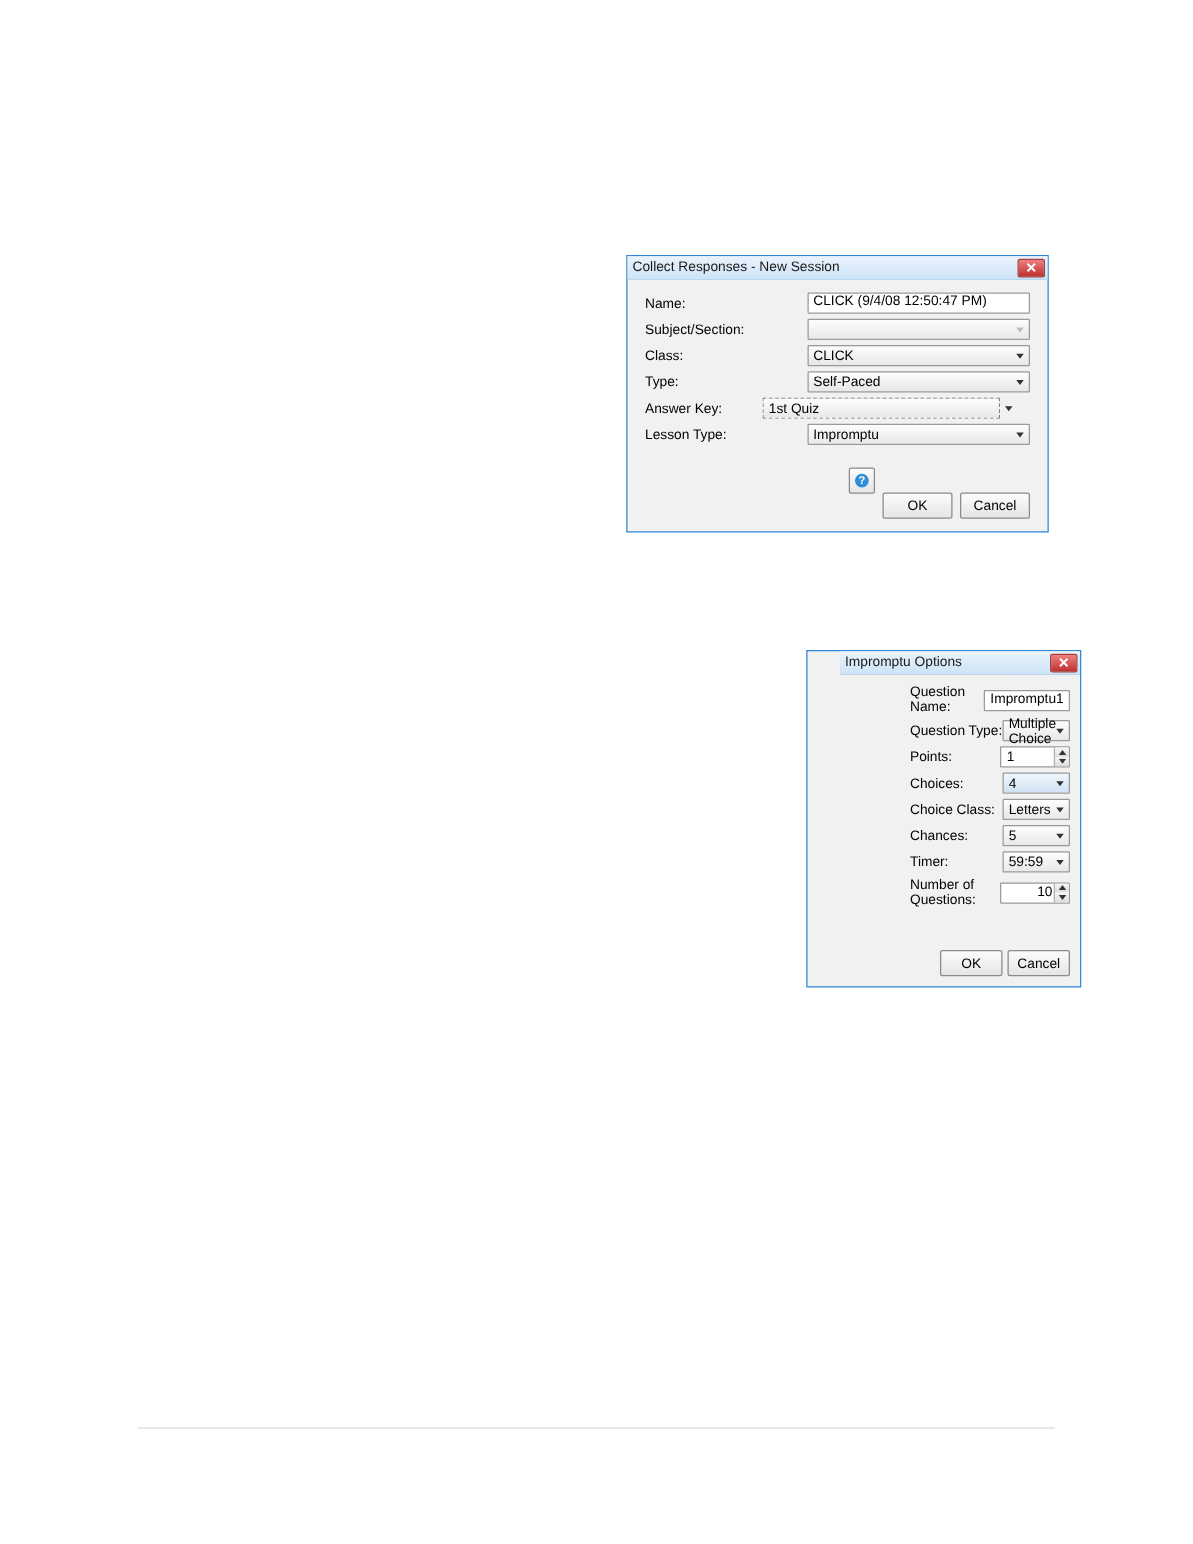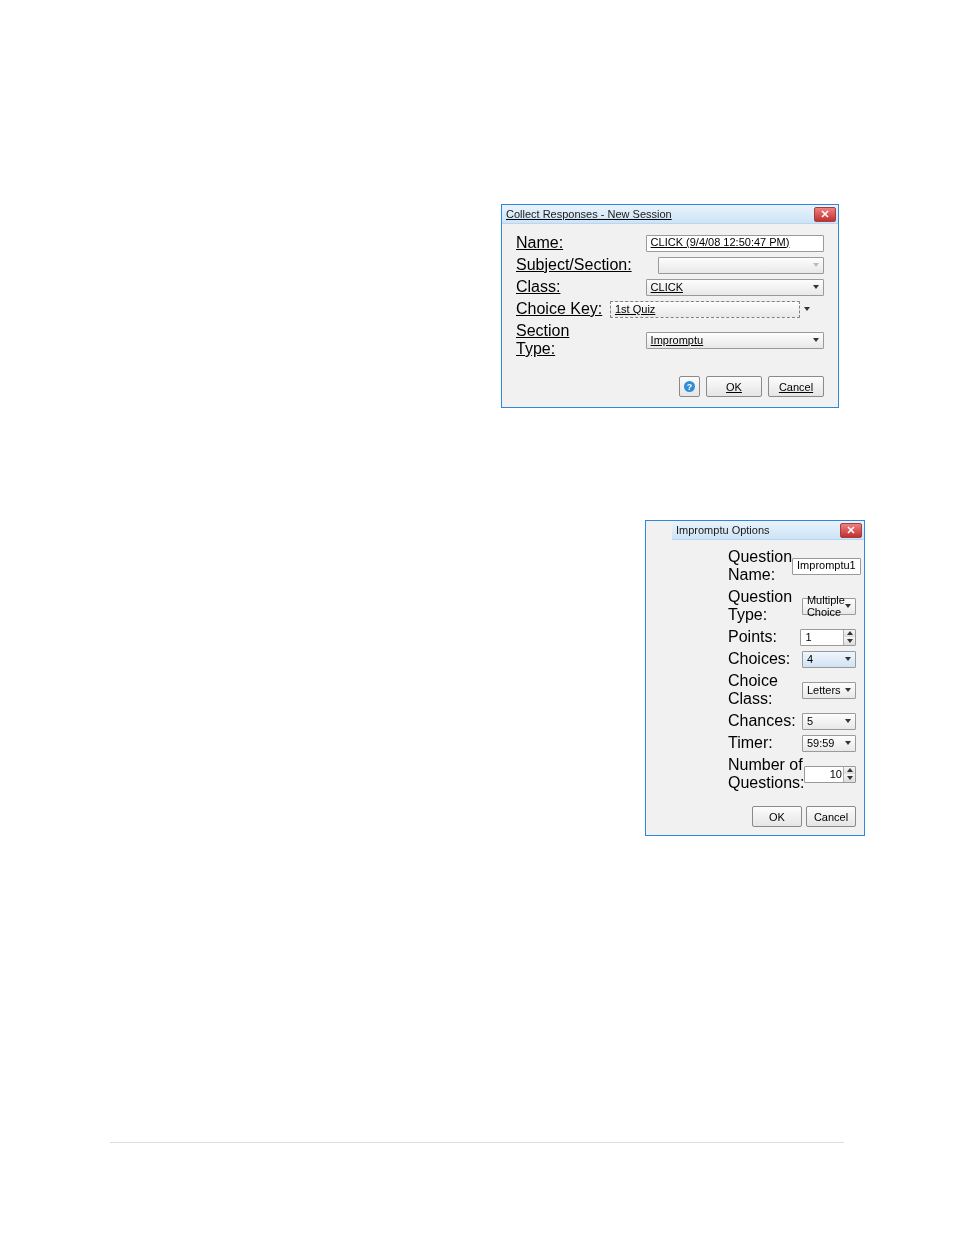--- a/index.html
+++ b/index.html
@@ -6,38 +6,38 @@
   .page{width:954px;height:1235px;position:relative;margin:0 auto;box-sizing:border-box;padding:0 110px;}
   hr.divider{position:absolute;left:110px;right:110px;border:none;border-top:1px solid #dcdcdc;}
   
   .dialog{position:absolute;border:1px solid #2e87d8;background:#f1f1f1;box-shadow:0 0 0 0 rgba(0,0,0,0);}
   .titlebar{height:18px;background:linear-gradient(#eaf3fc,#cde4f6);border-bottom:1px solid #b8d6ef;display:flex;align-items:center;padding:0 2px 0 4px;}
   .titlebar .title{font-size:11px;color:#1a1a1a;flex:1;white-space:nowrap;}
   .titlebar .close-btn{width:20px;height:13px;border:1px solid #a04040;background:linear-gradient(#f08080,#c03030);border-radius:2px;display:flex;align-items:center;justify-content:center;}
   .titlebar .close-btn svg{width:8px;height:8px;display:block;}
   .dialog-body{padding:10px 14px 10px 14px;}
   .form-row{display:flex;align-items:center;margin-bottom:4px;}
-  .form-row label{font-size:16px;color:#000;}
+  .form-row label{font-size:11px;color:#000;}
   
   .text-input{height:17px;border:1px solid #9a9a9a;background:#fff;font-size:11px;padding:0 4px;border-radius:1px;}
   .select{height:17px;border:1px solid #9a9a9a;background:linear-gradient(#fdfdfd,#e8e8e8);font-size:11px;padding:0 4px;border-radius:1px;position:relative;display:flex;align-items:center;}
   .select.blue{background:linear-gradient(#eff6fd,#cfe2f3);}
   .select .caret{position:absolute;right:3px;top:50%;transform:translateY(-50%);}
   .caret svg{width:8px;height:8px;display:block;}
   .select.disabled{color:#9a9a9a;}
   .spinner{height:17px;border:1px solid #9a9a9a;background:#fff;font-size:11px;padding:0 12px 0 4px;border-radius:1px;position:relative;display:flex;align-items:center;}
   .spinner .spin-btns{position:absolute;right:0;top:0;bottom:0;width:11px;border-left:1px solid #b0b0b0;display:flex;flex-direction:column;}
   .spinner .spin-btns div{flex:1;background:linear-gradient(#f6f6f6,#dcdcdc);display:flex;align-items:center;justify-content:center;}
   .spinner .spin-btns svg{width:6px;height:4px;display:block;}
-  .btn{height:19px;min-width:54px;border:1px solid #8a8a8a;border-radius:2px;background:linear-gradient(#fcfcfc,#e5e5e5);font-size:11px;display:inline-flex;align-items:center;justify-content:center;cursor:default;}
+  .btn{height:19px;min-width:54px;border:1px solid #8a8a8a;border-radius:2px;background:linear-gradient(#fcfcfc,#e5e5e5);font-size:11px;display:inline-flex;align-items:center;justify-content:center;cursor:default;margin-top:20px;}
   .help-btn{height:19px;width:19px;border:1px solid #8a8a8a;border-radius:2px;background:linear-gradient(#fcfcfc,#e5e5e5);display:inline-flex;align-items:center;justify-content:center;}
   .help-btn svg{width:13px;height:13px;display:block;}
   .button-bar{display:flex;justify-content:flex-end;gap:6px;padding-top:14px;}
   
-  #dialog1{left:501px;top:204px;width:336px;text-decoration:underline;}
+  #dialog1{left:501px;top:204px;width:336px;}
   #dialog1 .form-row label{width:94px;}
   #dialog1 .field{width:204px;box-sizing:border-box;margin-left:48px;}
   #dialog1 .ans-wrap{width:204px;display:flex;align-items:center;}
   #dialog1 .ans-wrap .ans-btn{flex:1;height:17px;border:1px dashed #808080;border-radius:1px;background:linear-gradient(#fdfdfd,#e8e8e8);font-size:11px;display:flex;align-items:center;padding:0 4px;box-sizing:border-box;}
   #dialog1 .ans-wrap .caret-cell{width:14px;display:flex;align-items:center;justify-content:center;}
   
   #dialog2{left:645px;top:520px;width:192px;padding-left:26px;}
   #dialog2 .dialog-body{padding:8px 8px 8px 8px;}
   #dialog2 .form-row label{width:104px;margin-left:48px;}
   #dialog2 .field{width:72px;box-sizing:border-box;}
@@ -82,37 +82,48 @@
         <div class="select field">
           <span>CLICK</span>
           <span class="caret">
               <svg viewBox="0 0 8 8">
                 <path d="M1 2 L4 6 L7 2 Z" fill="#333"></path>
               </svg>
             </span>
         </div>
       </div>
 
-
-      <div class="form-row">
-        <label>Choice Key:</label>
+      <div class="form-row">
+        <label>Type:</label>
+        <div class="select field">
+          <span>Self-Paced</span>
+          <span class="caret">
+              <svg viewBox="0 0 8 8">
+                <path d="M1 2 L4 6 L7 2 Z" fill="#333"></path>
+              </svg>
+            </span>
+        </div>
+      </div>
+
+      <div class="form-row">
+        <label>Answer Key:</label>
         <div class="ans-wrap">
           <div class="ans-btn">
             <span>1st Quiz</span>
           </div>
           <span class="caret-cell">
               <svg viewBox="0 0 8 8" width="8" height="8">
                 <path d="M1 2 L4 6 L7 2 Z" fill="#333"></path>
               </svg>
             </span>
         </div>
       </div>
 
       <div class="form-row">
-        <label>Section Type:</label>
+        <label>Lesson Type:</label>
         <div class="select field">
           <span>Impromptu</span>
           <span class="caret">
               <svg viewBox="0 0 8 8">
                 <path d="M1 2 L4 6 L7 2 Z" fill="#333"></path>
               </svg>
             </span>
         </div>
       </div>
 

